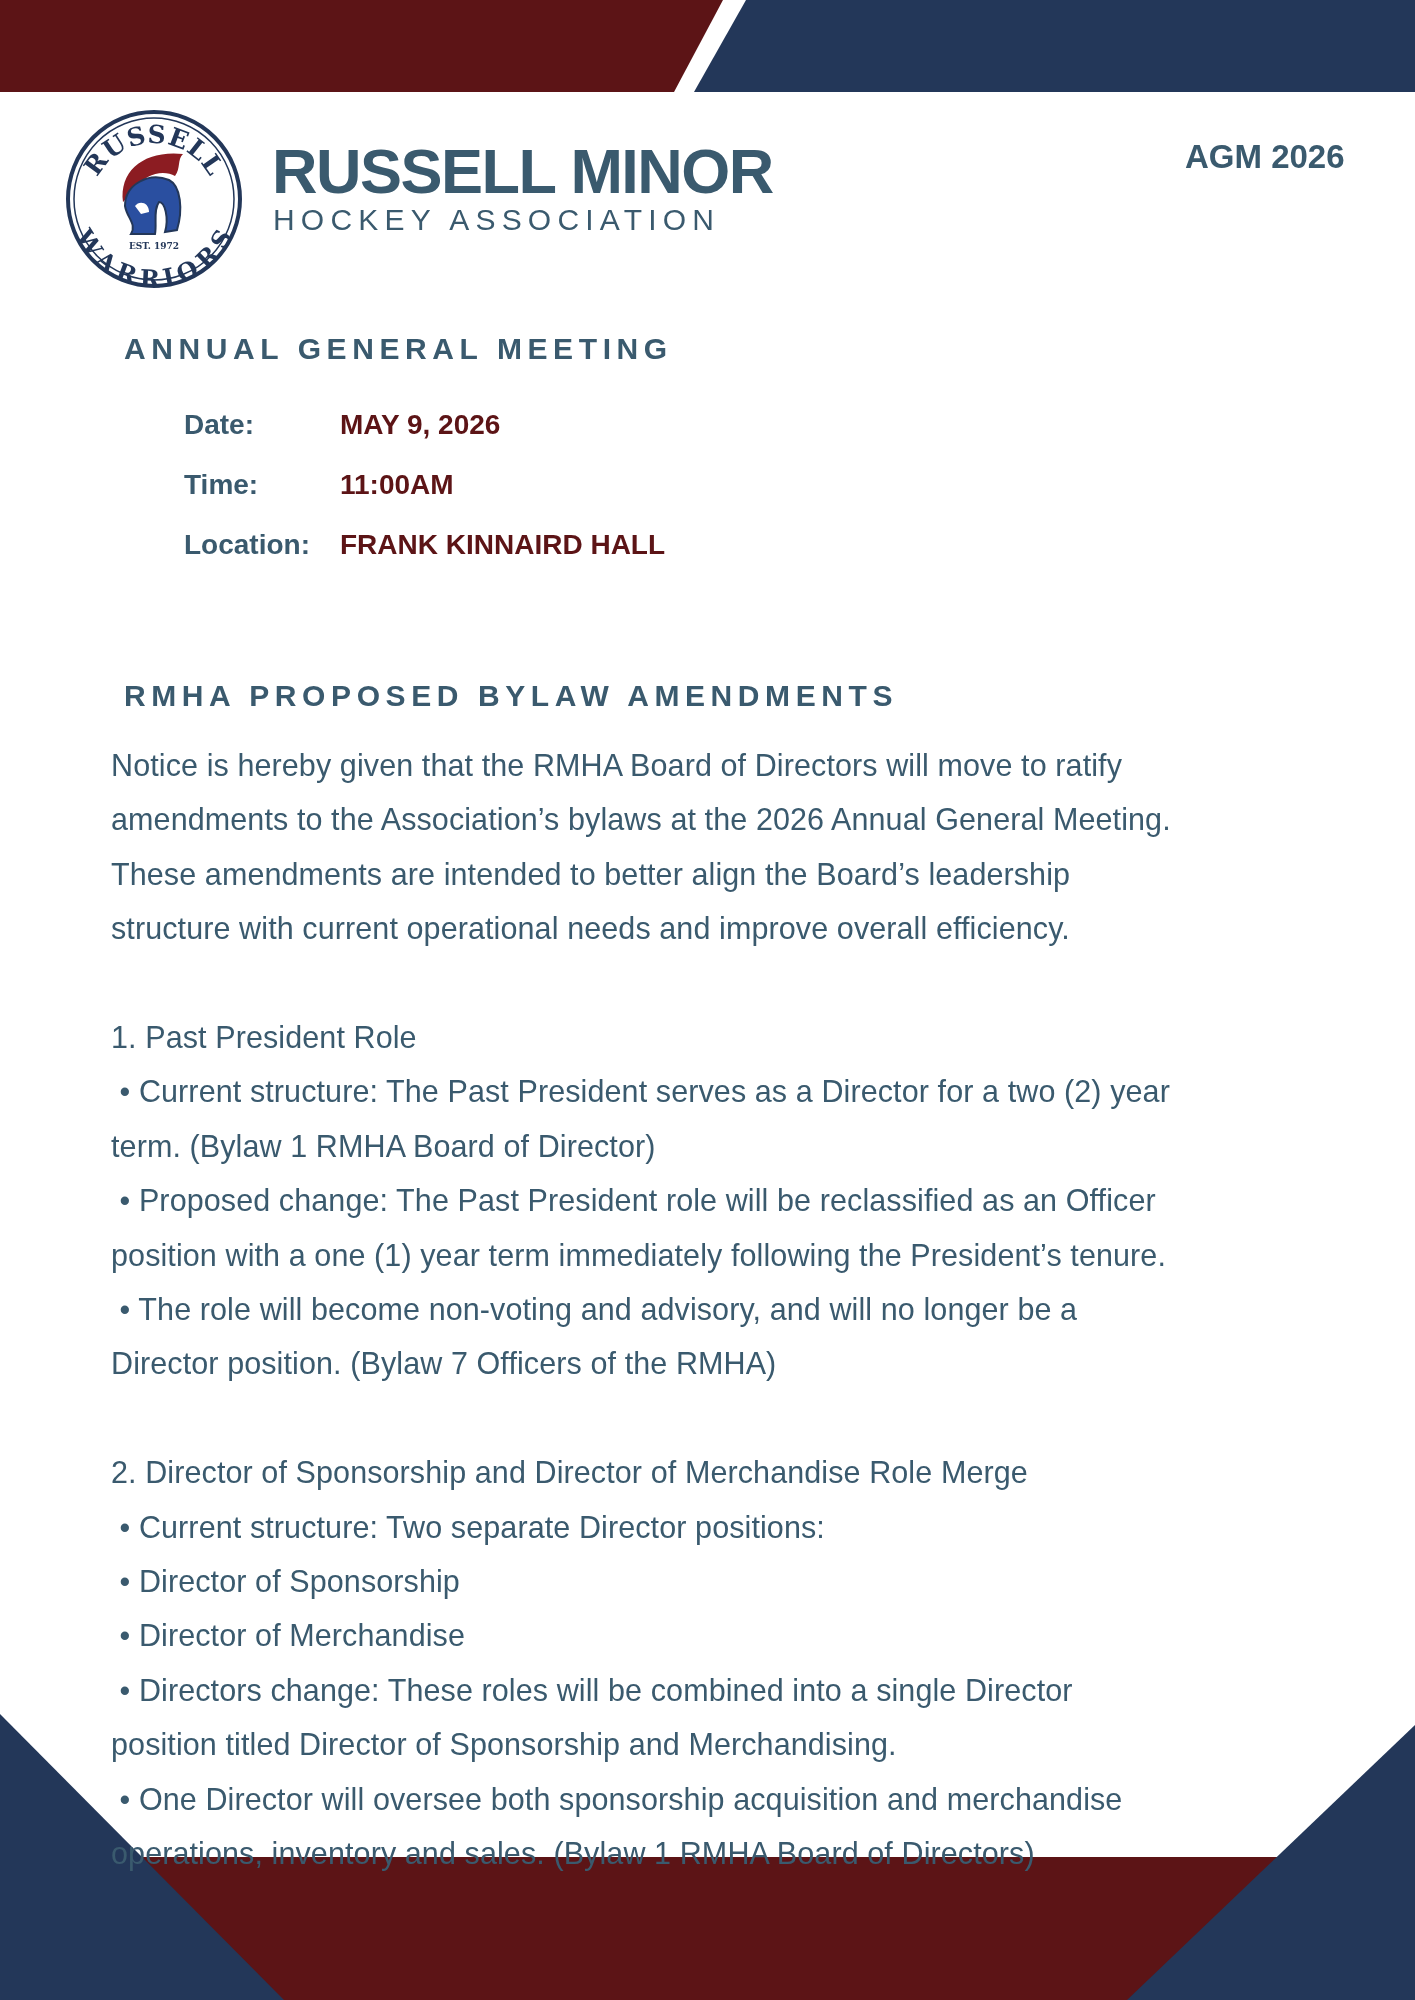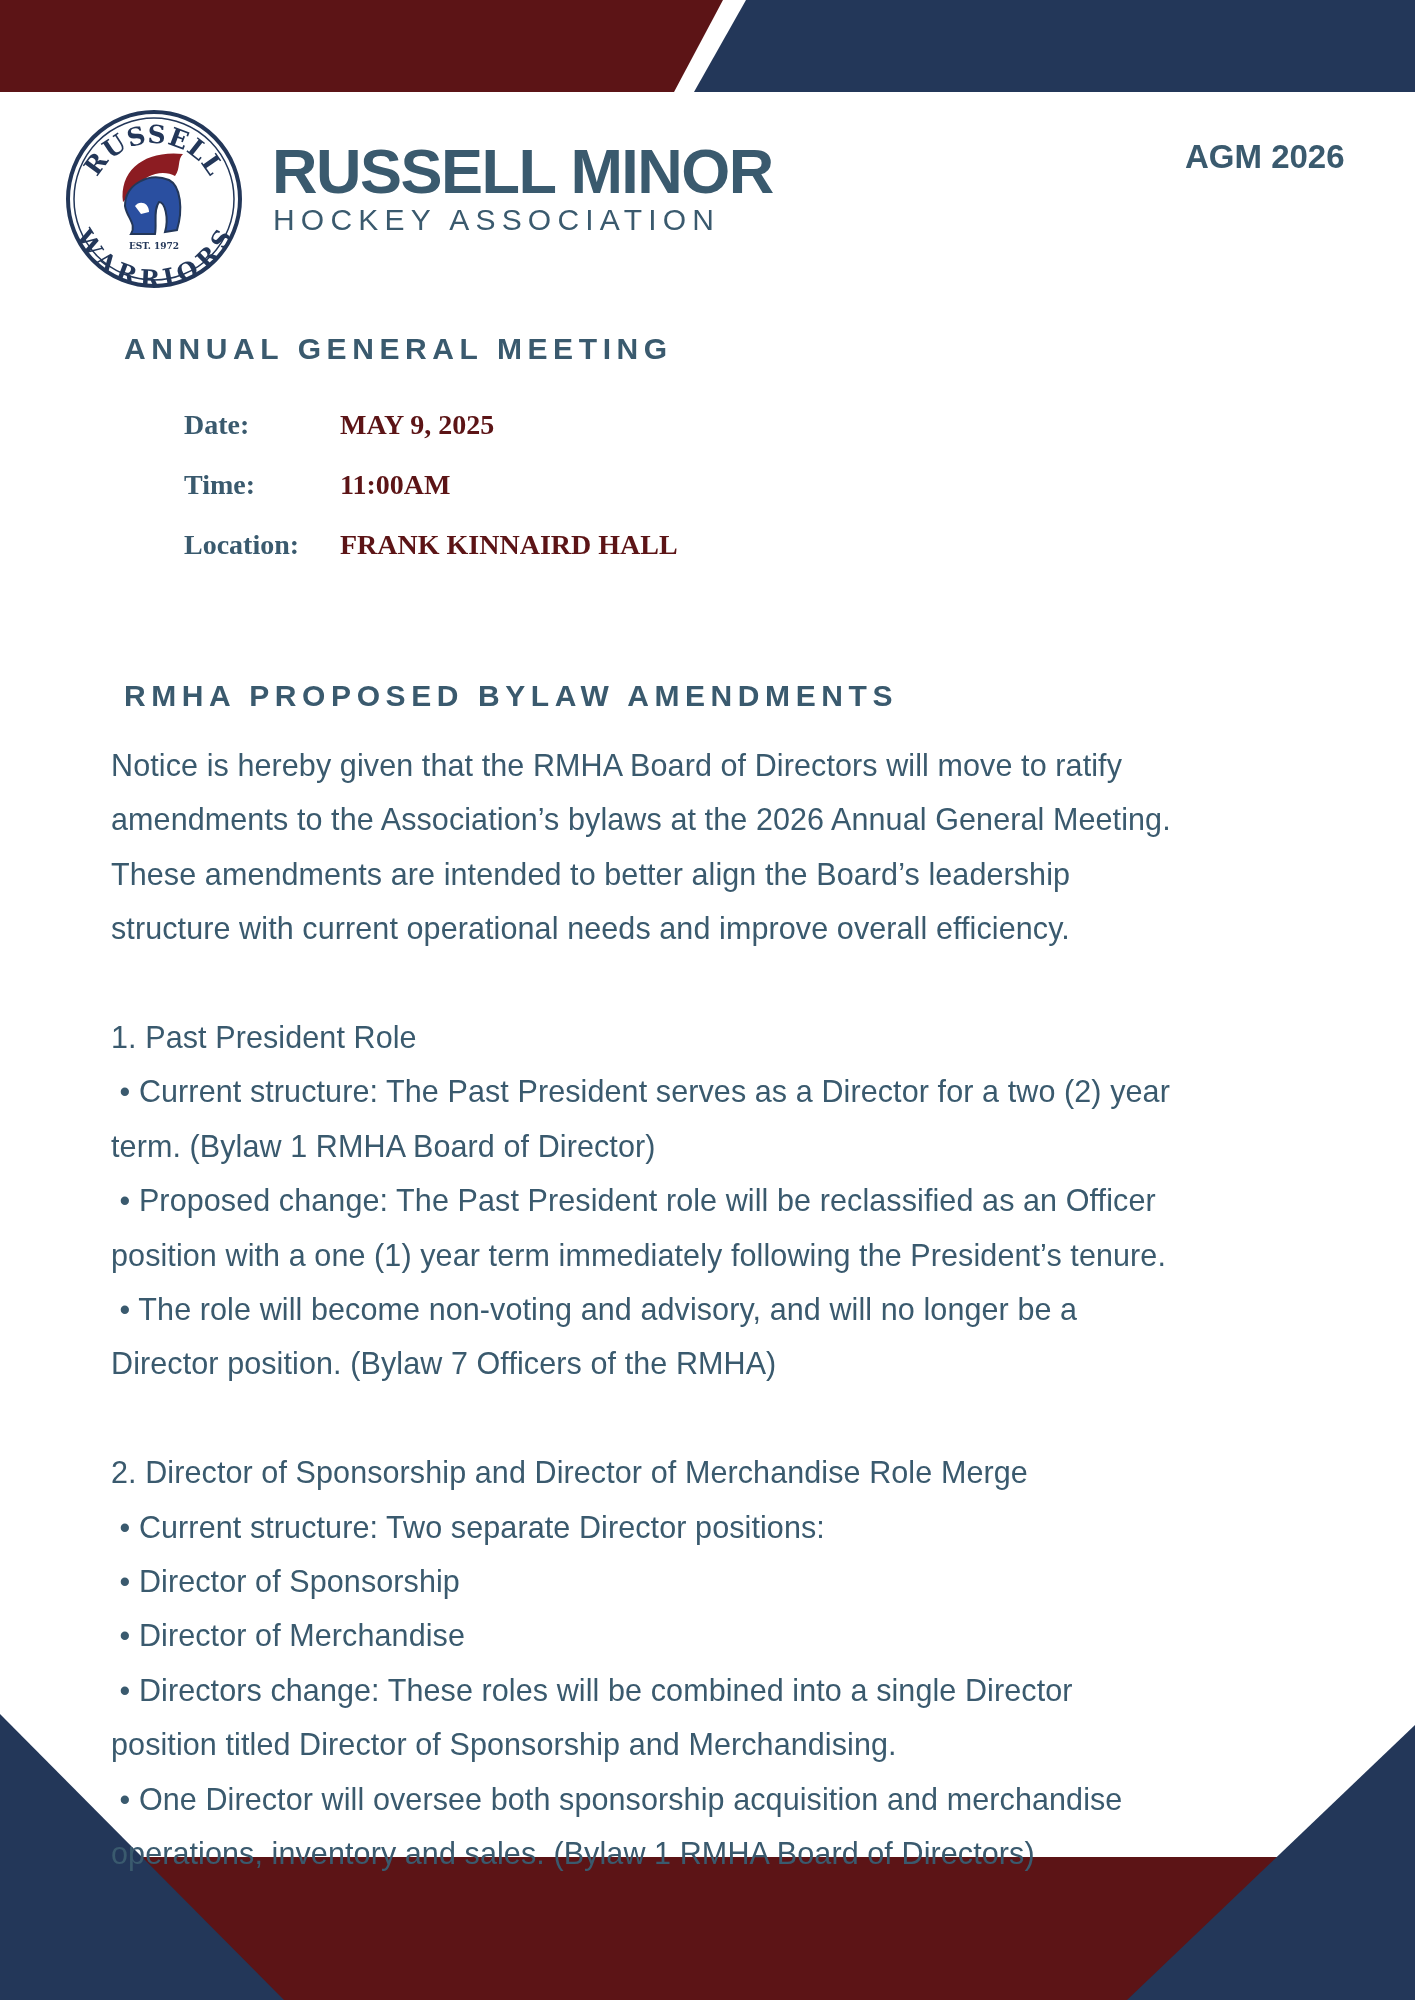--- a/index.html
+++ b/index.html
@@ -5,21 +5,21 @@
   * { margin: 0; padding: 0; box-sizing: border-box; }
   html, body { width: 1415px; height: 2000px; background: #ffffff; overflow: hidden; }
   body { position: relative; font-family: "Liberation Sans", "DejaVu Sans", sans-serif; color: #3a5a6e; }
   .deco { position: absolute; left: 0; top: 0; }
   .logo-wrap { position: absolute; left: 65px; top: 110px; width: 178px; height: 178px; }
   .brand-title { position: absolute; left: 272px; top: 140px; font-size: 63px; font-weight: bold; color: #3a5a6e; letter-spacing: -1.5px; line-height: 1; text-align: right; }
   .brand-sub { position: absolute; left: 273px; top: 205px; font-size: 30px; color: #3a5a6e; letter-spacing: 6.2px; line-height: 1; }
   .agm-tag { position: absolute; left: 1185px; top: 140px; font-size: 33px; font-weight: bold; color: #3a5a6e; line-height: 1; }
   .section-heading { position: absolute; left: 124px; font-size: 30px; font-weight: bold; color: #3a5a6e; letter-spacing: 5.6px; line-height: 1; }
   .details { position: absolute; left: 184px; top: 408px; }
-  .detail-row { display: flex; height: 60px; align-items: flex-start; font-size: 28px; font-weight: bold; line-height: 1.2; font-family: Liberation Serif, serif; }
+  .detail-row { display: flex; height: 60px; align-items: flex-start; font-size: 28px; font-weight: bold; line-height: 1.2; }
   .detail-label { width: 156px; color: #3a5a6e; }
   .detail-value { color: #5c1416; }
   .body-text { position: absolute; left: 103px; top: 734px; width: 1150px; font-size: 30.5px; line-height: 46.4px; color: #3a5a6e; letter-spacing: 0.1px; }
   .body-text p { margin: 8px; white-space: nowrap; }
   .spacer { height: 46.4px; }
 </style>
 </head>
 <body>
 
 <svg class="deco" width="1415" height="95" viewBox="0 0 1415 95">
@@ -58,21 +58,21 @@
 
 <div class="brand-title">RUSSELL MINOR</div>
 <div class="brand-sub">HOCKEY ASSOCIATION</div>
 <div class="agm-tag">AGM 2026</div>
 
 <div class="section-heading" style="top:334px">ANNUAL GENERAL MEETING</div>
 
 <div class="details">
   <div class="detail-row">
     <span class="detail-label">Date:</span>
-    <span class="detail-value">MAY 9, 2025</span>
+    <span class="detail-value">MAY 9, 2026</span>
   </div>
   <div class="detail-row">
     <span class="detail-label">Time:</span>
     <span class="detail-value">11:00AM</span>
   </div>
   <div class="detail-row">
     <span class="detail-label">Location:</span>
     <span class="detail-value">FRANK KINNAIRD HALL</span>
   </div>
 </div>

